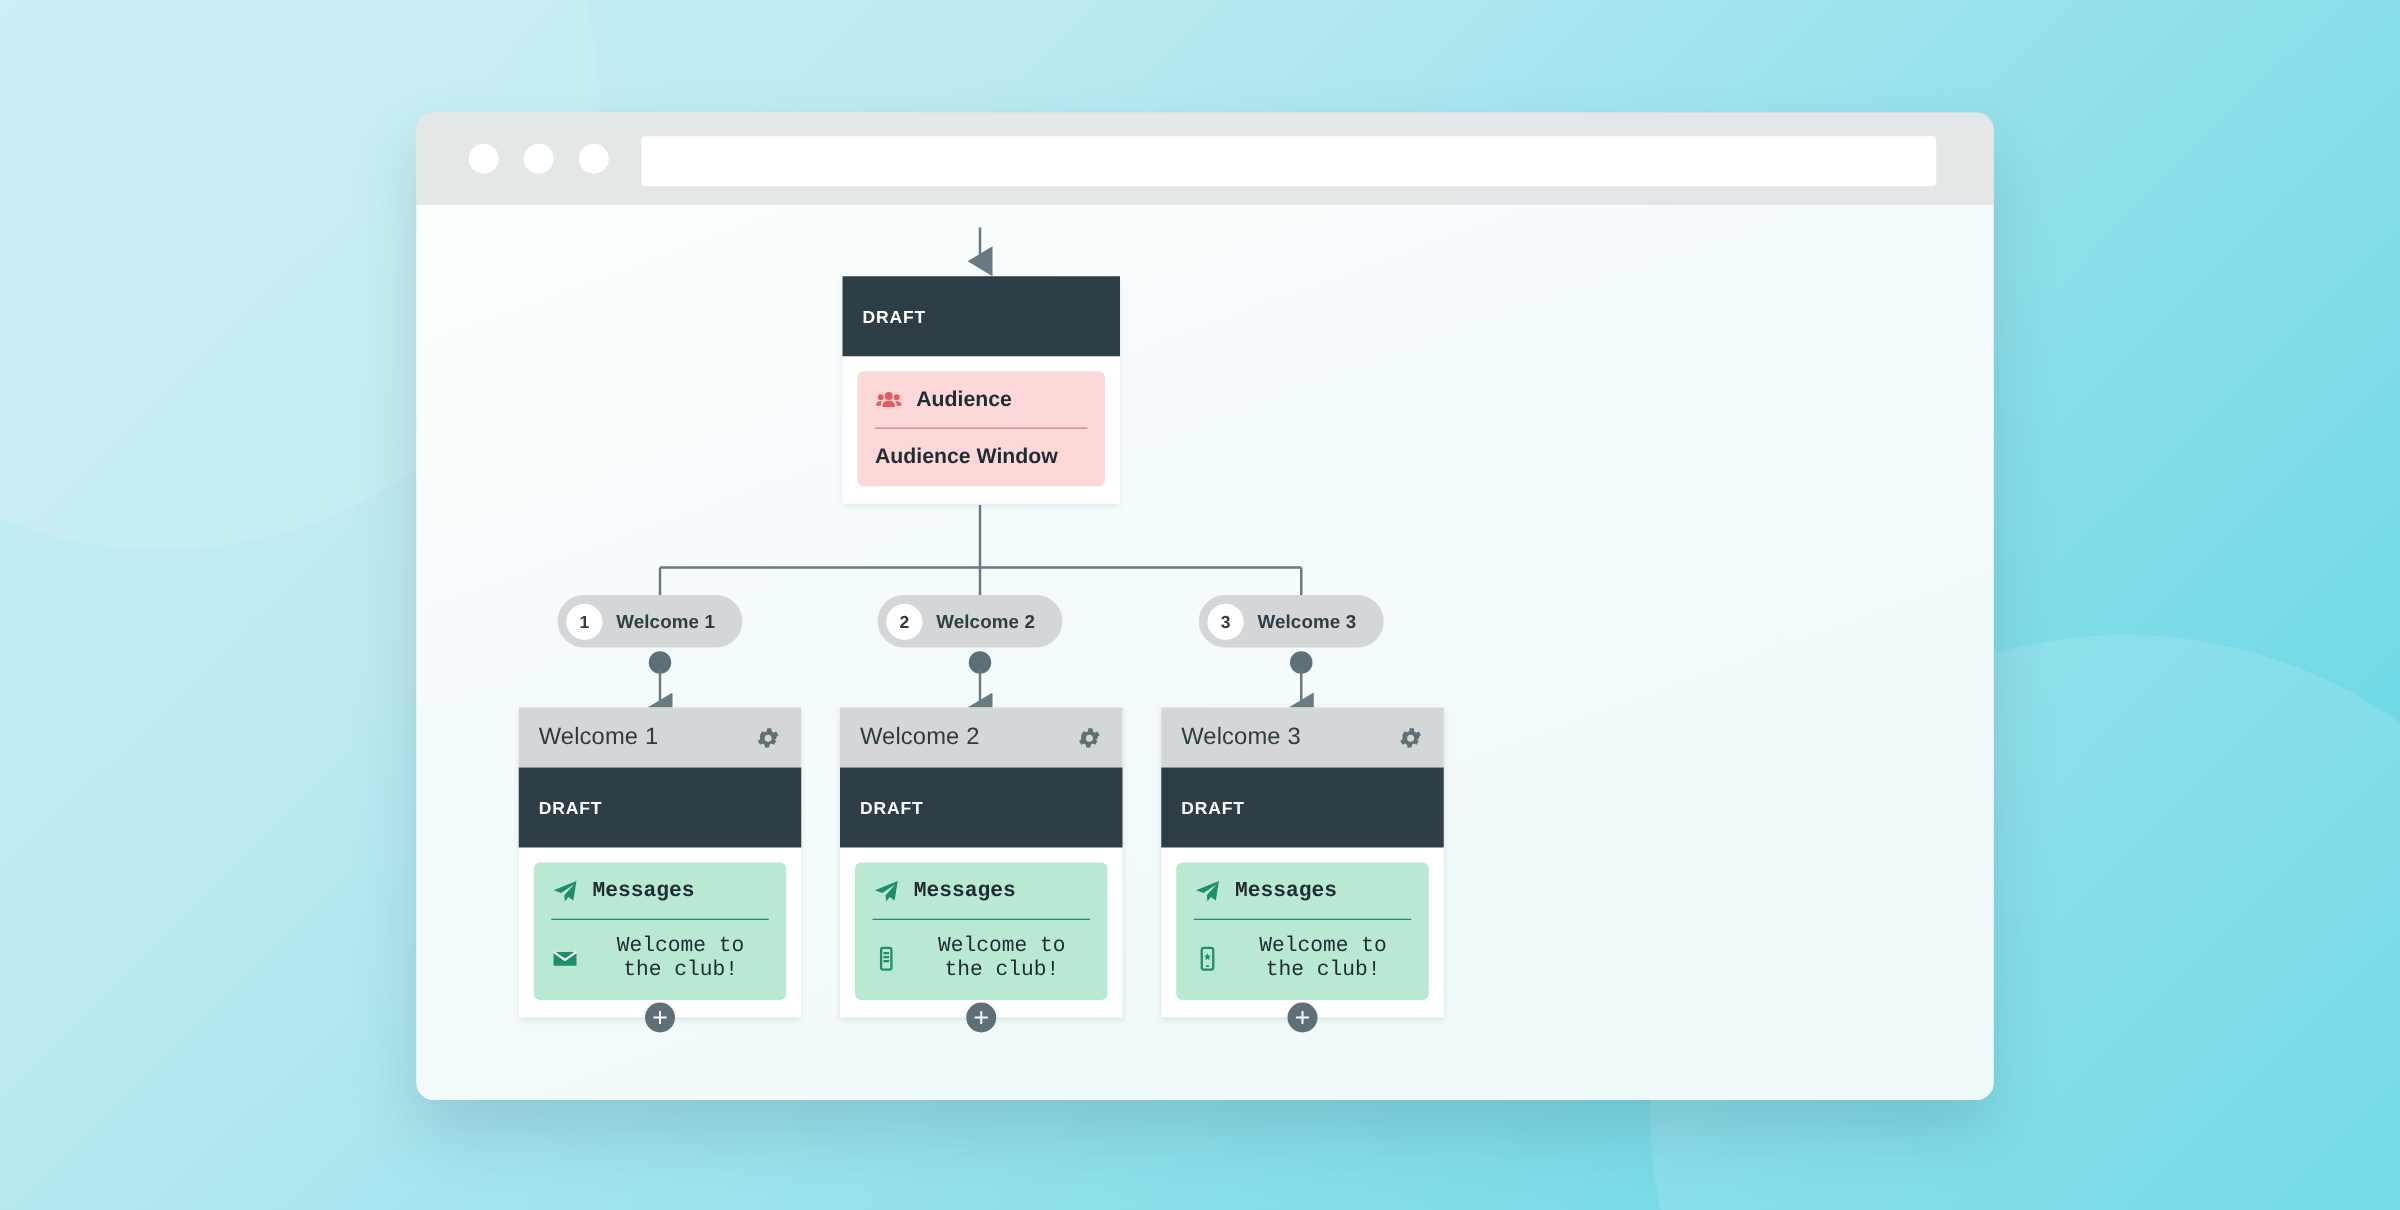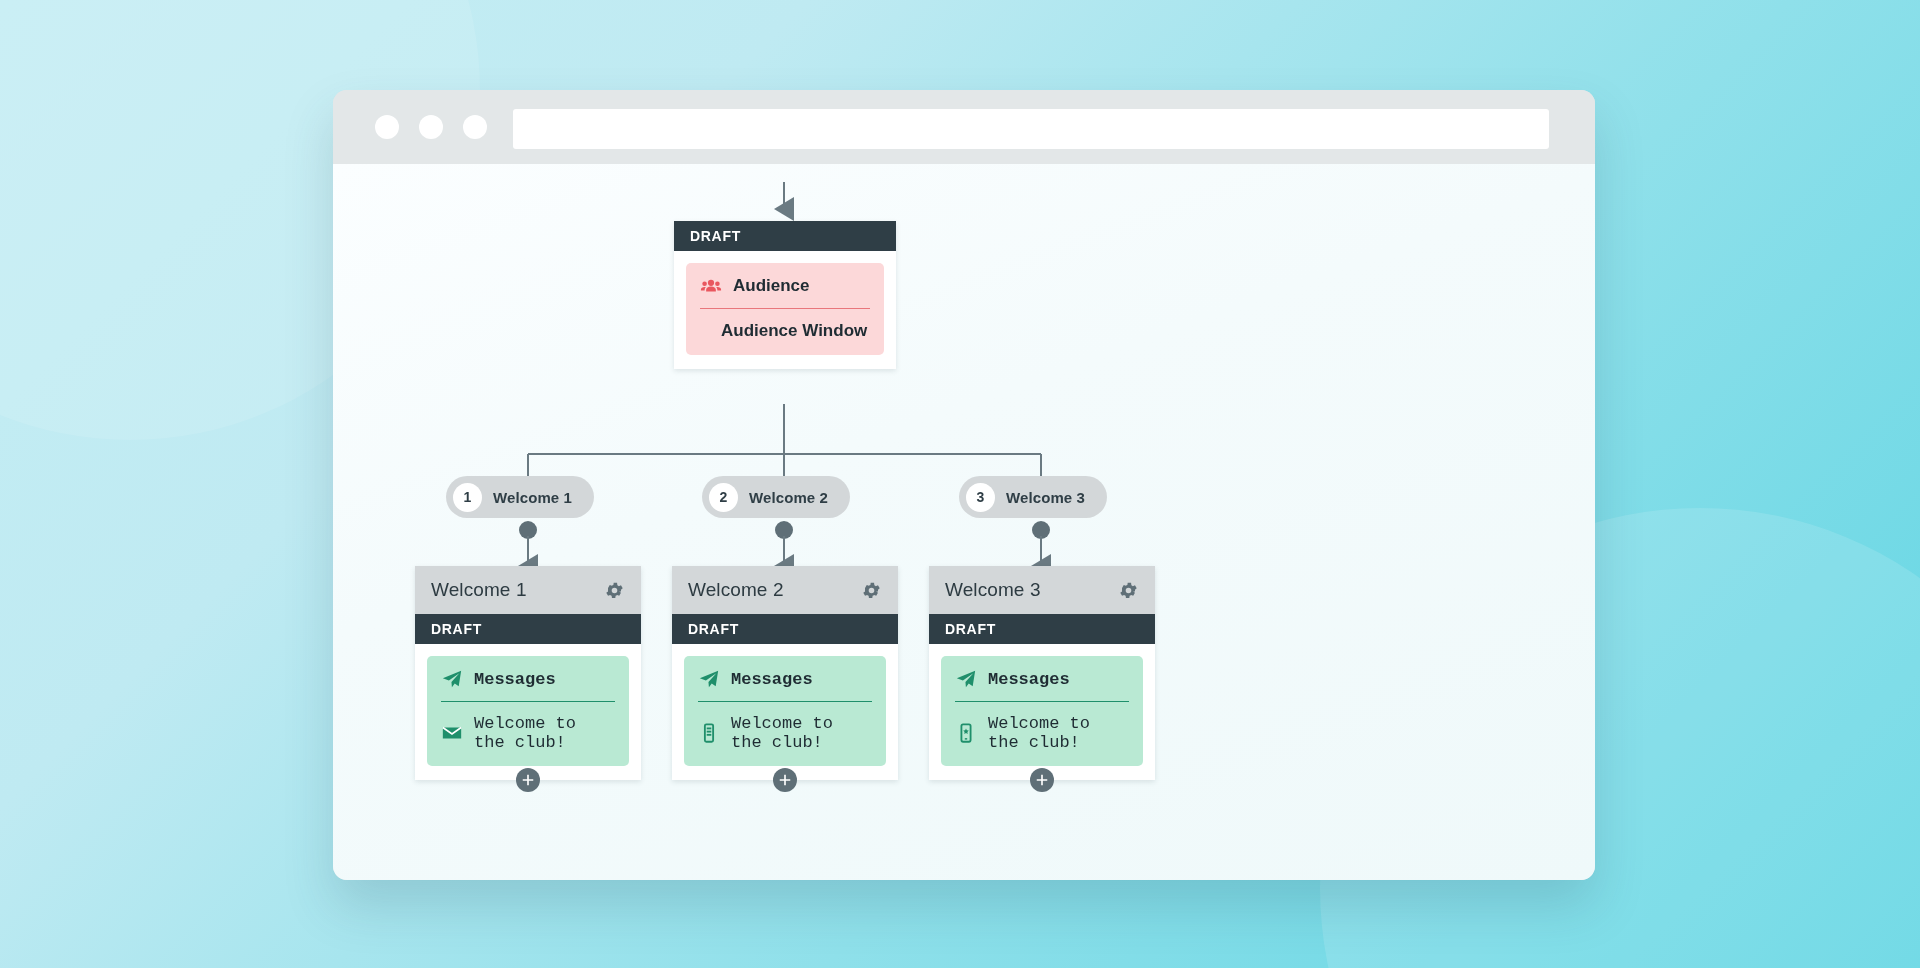--- a/index.html
+++ b/index.html
@@ -129,26 +129,26 @@
     color: #5f6f77;
     cursor: pointer;
   }
 
   .card-status {
     background: #2f3e46;
     color: #ffffff;
     font-size: 14px;
     font-weight: 700;
     letter-spacing: 0.7px;
-    padding: 7px 16px;
+    padding: 24px 16px;
   }
 
   .card-body { padding: 12px 12px 14px 12px; }
 
-  .panel { border-radius: 5px; padding: 12px 14px 14px 14px; }
+  .panel { border-radius: 5px; padding: 12px 14px 14px 14px; text-align: center; }
   .panel.audience { background: #fcd8d9; }
   .panel.messages { background: #b9e9d3; font-family: Liberation Mono, monospace; }
 
   .panel-row {
     display: flex;
     align-items: center;
     gap: 11px;
   }
 
   .panel-title {
@@ -164,21 +164,21 @@
   .panel.audience .panel-rule { background: #e9767c; }
   .panel.messages .panel-rule { background: #1f8f6b; }
 
   .panel-item {
     display: flex;
     align-items: center;
     gap: 11px;
     font-size: 17px;
     color: #1f2c33;
   }
-  .panel.audience .panel-item { font-weight: 700; margin-left: 21px; }
+  .panel.audience .panel-item { font-weight: 700; }
 
   .panel-icon { width: 22px; height: 22px; flex: 0 0 auto; display: block; }
 
   
   .plus-btn {
     position: absolute;
     width: 24px;
     height: 24px;
     border-radius: 50%;
     background: #5f6f77;

